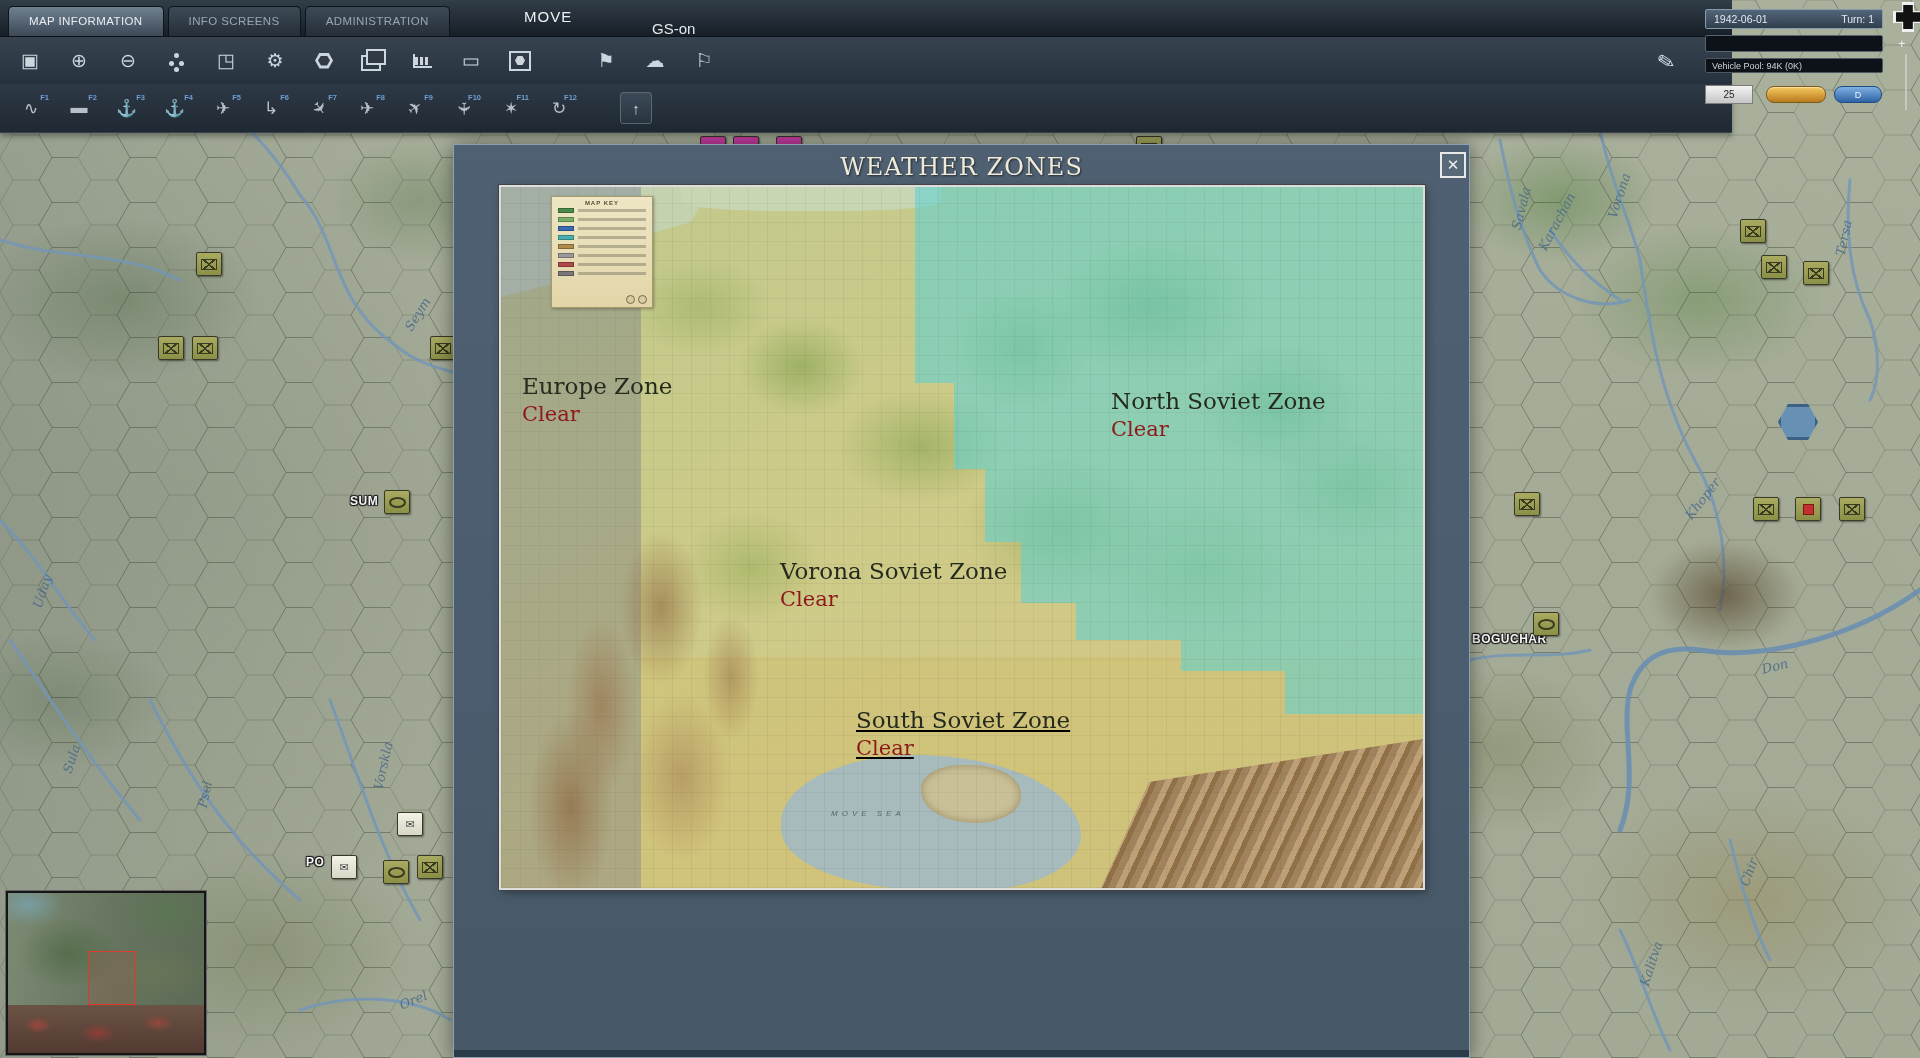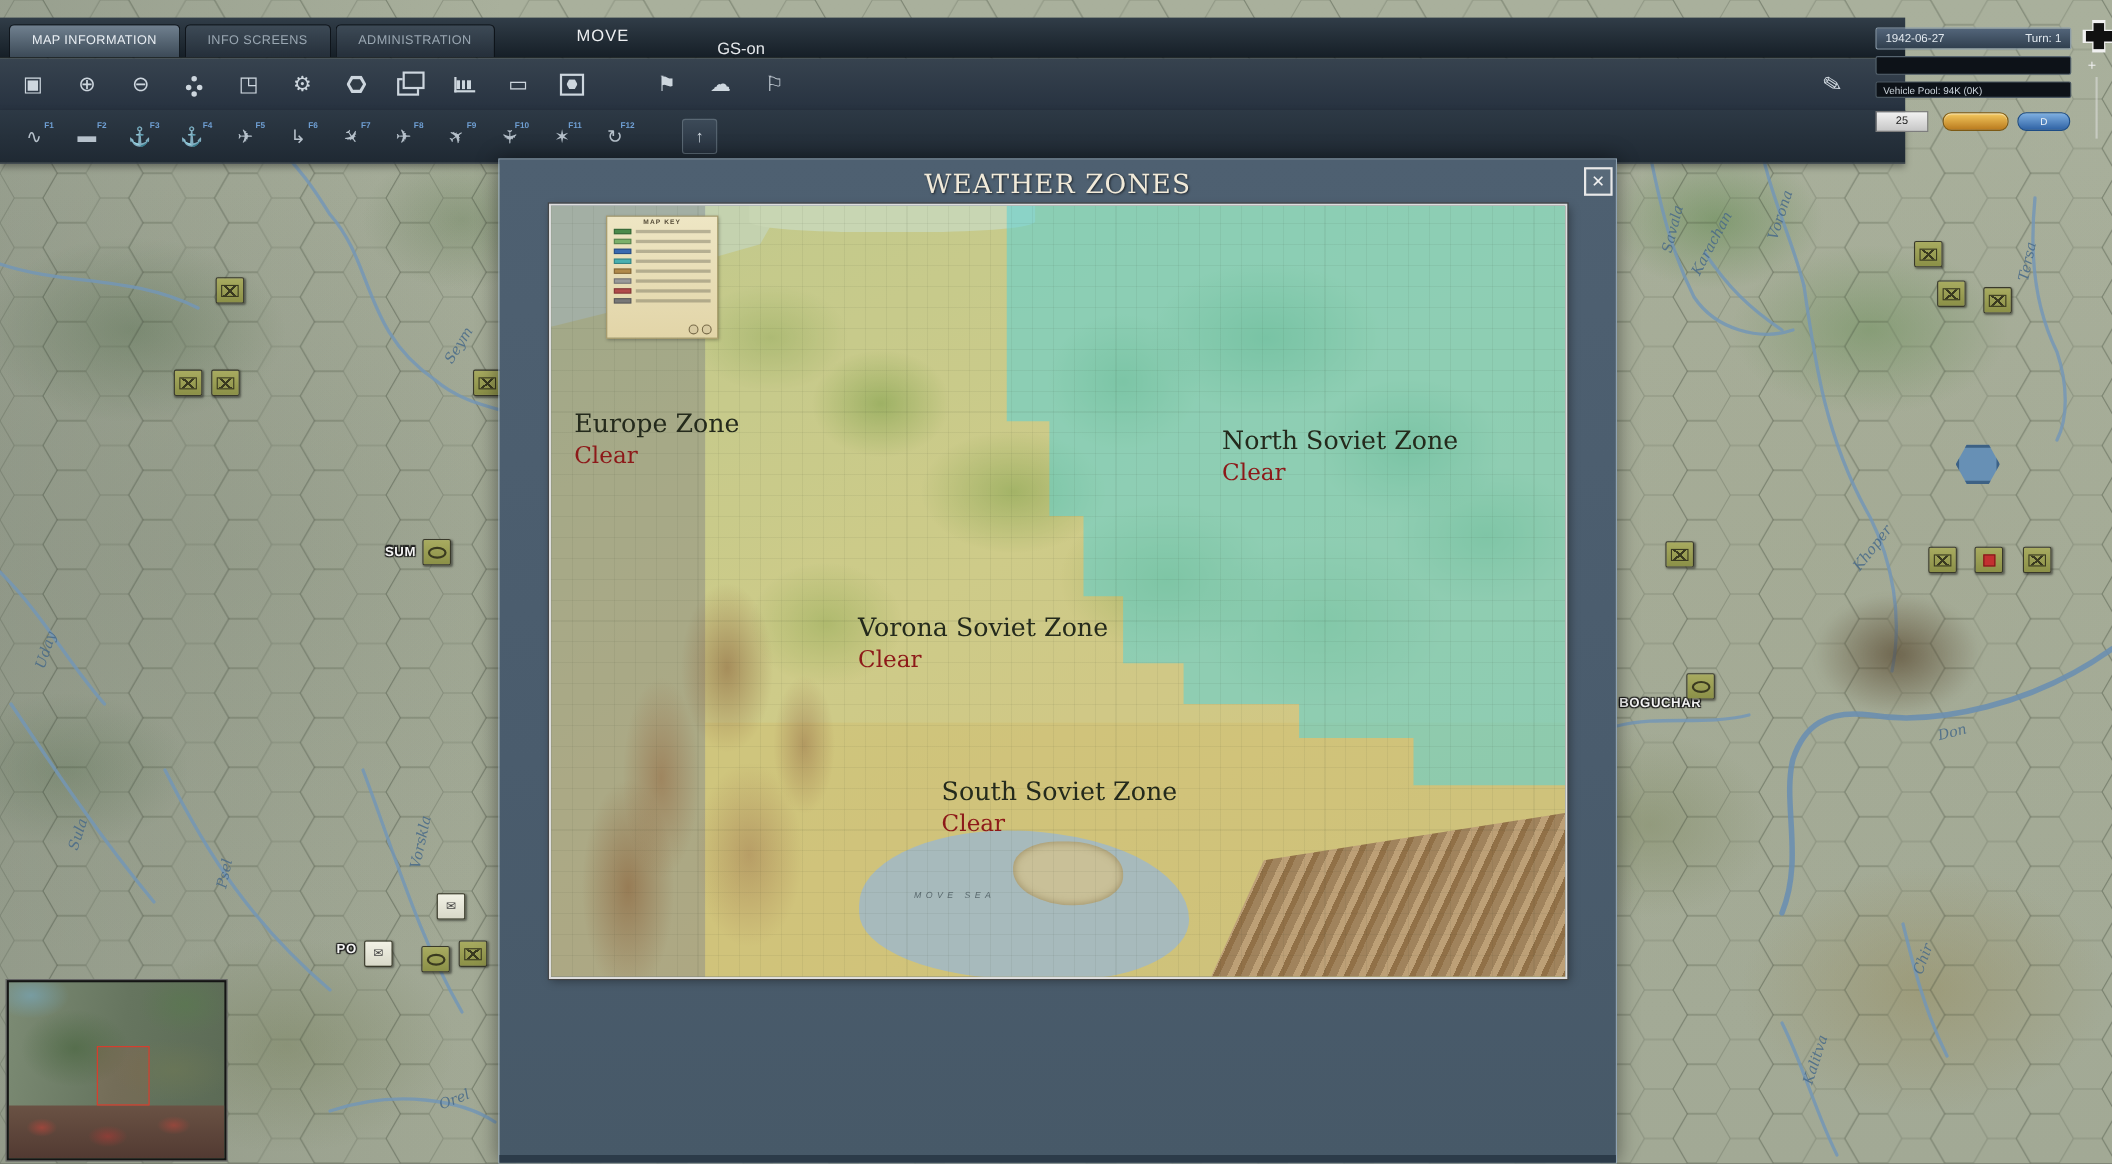--- a/index.html
+++ b/index.html
@@ -40,21 +40,21 @@
   .unit.env{background:linear-gradient(#f2f2e6,#d8d8c8);}
   .usym-x{width:14px;height:9px;border:1px solid #3a3a20;
     background:linear-gradient(43deg,transparent 44%,#3a3a20 44% 56%,transparent 56%),
                linear-gradient(-43deg,transparent 44%,#3a3a20 44% 56%,transparent 56%);}
   .usym-oval{width:13px;height:7px;border:2px solid #3a3a20;border-radius:50%;}
   .usym-red{width:9px;height:9px;background:#c23030;border:1px solid #7c1818;}
   .usym-mail{font-size:11px;color:#fff;line-height:1;}
   .unit.env .usym-mail{color:#444;}
 
   
-  .toppanel{position:absolute;left:0;top:0;width:1732px;height:132px;margin-top:16px;}
+  .toppanel{position:absolute;left:0;top:0;width:1732px;height:132px;}
   .row-tabs{position:relative;height:37px;background:linear-gradient(#313d48,#161f27);
     border-bottom:1px solid #0b1116;display:flex;align-items:flex-end;padding-left:8px;box-sizing:border-box;}
   .tab{height:29px;line-height:29px;padding:0 20px;margin-right:4px;font-size:11.5px;letter-spacing:.4px;
     color:#9aa7b2;background:linear-gradient(#3d4a56,#252f3a);border:1px solid #0e141a;border-bottom:none;
     border-radius:5px 5px 0 0;cursor:pointer;}
   .tab.active{color:#e9eef3;background:linear-gradient(#70808f,#3c4a57);}
   .mode-label{position:absolute;left:524px;top:8px;font-size:15px;color:#eef0f2;letter-spacing:1px;}
   .gs-label{position:absolute;left:652px;top:20px;font-size:15px;color:#e6e9ec;}
   .row-tools{position:absolute;left:0;top:37px;width:100%;height:47px;
     background:linear-gradient(#37434f,#273240);border-bottom:1px solid #1a232c;}
@@ -434,21 +434,21 @@
             <div class="fglyph">↻</div>
             <div class="fkey">F12</div>
           </div>
         </div>
       <div class="upbtn">
         <span>↑</span>
       </div>
     </div>
 
     <div class="sbox date-box">
-      <span>1942-06-27</span>
+      <span>1942-06-01</span>
       <span>Turn: 1</span>
     </div>
     <div class="sbox input-box"></div>
     <div class="sbox vehicle-box">
       <span>Vehicle Pool: 94K (0K)</span>
     </div>
     <div class="zoom-box">
       <span>25</span>
     </div>
     <div class="btn-yellow"></div>
@@ -527,21 +527,21 @@
             <div class="zstatus">Clear</div>
           </div>
           <div class="zlabel" style="left: 610px; top: 201px;">
             <div class="zname">North Soviet Zone</div>
             <div class="zstatus">Clear</div>
           </div>
           <div class="zlabel" style="left: 279px; top: 371px;">
             <div class="zname">Vorona Soviet Zone</div>
             <div class="zstatus">Clear</div>
           </div>
-          <div class="zlabel" style="left: 355px; top: 520px;">
+          <div class="zlabel" style="left: 355px; top: 520px; text-decoration: underline;">
             <div class="zname">South Soviet Zone</div>
             <div class="zstatus">Clear</div>
           </div>
         </div>
     </div>
   </div>
 
 </div>
 
 </body></html>

